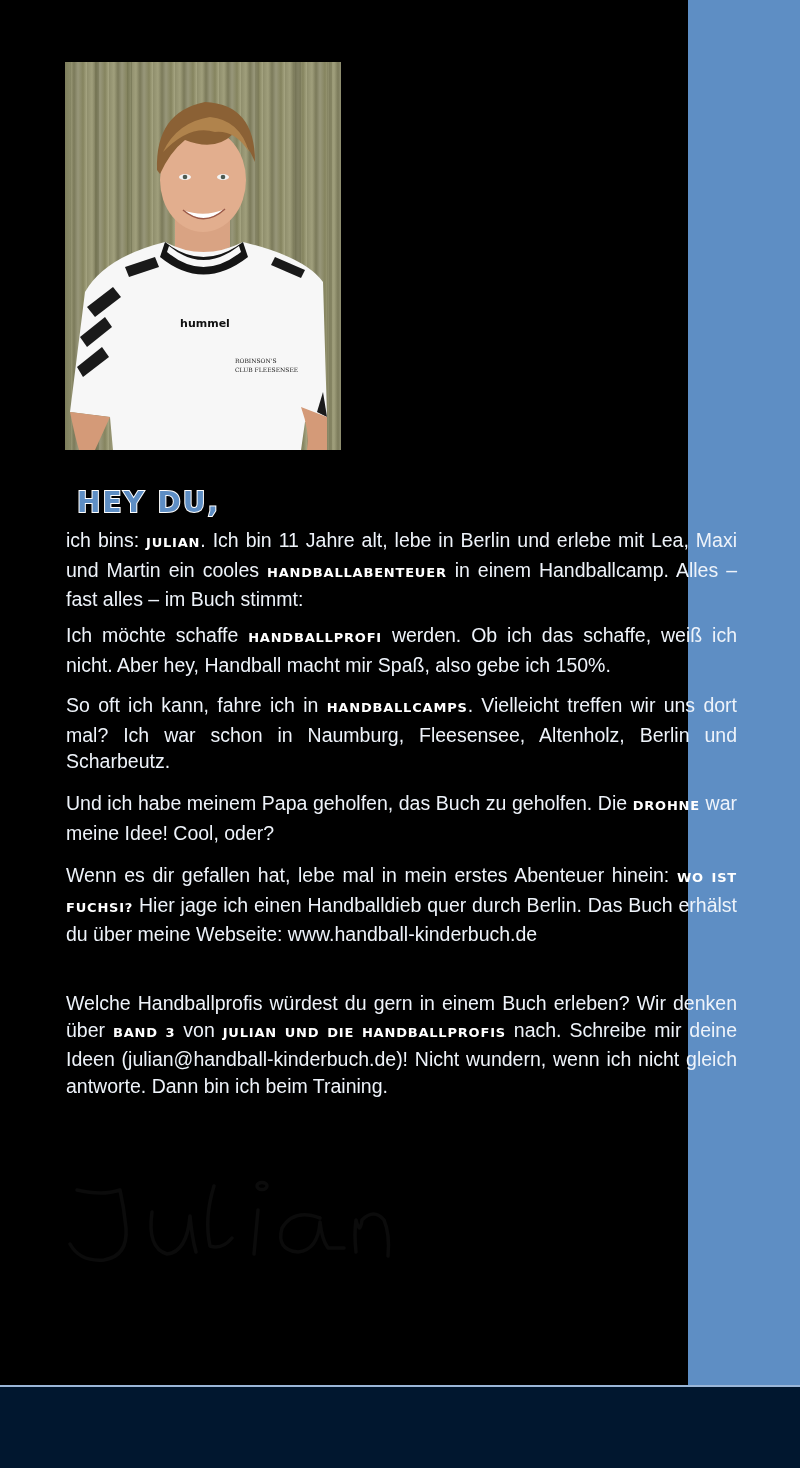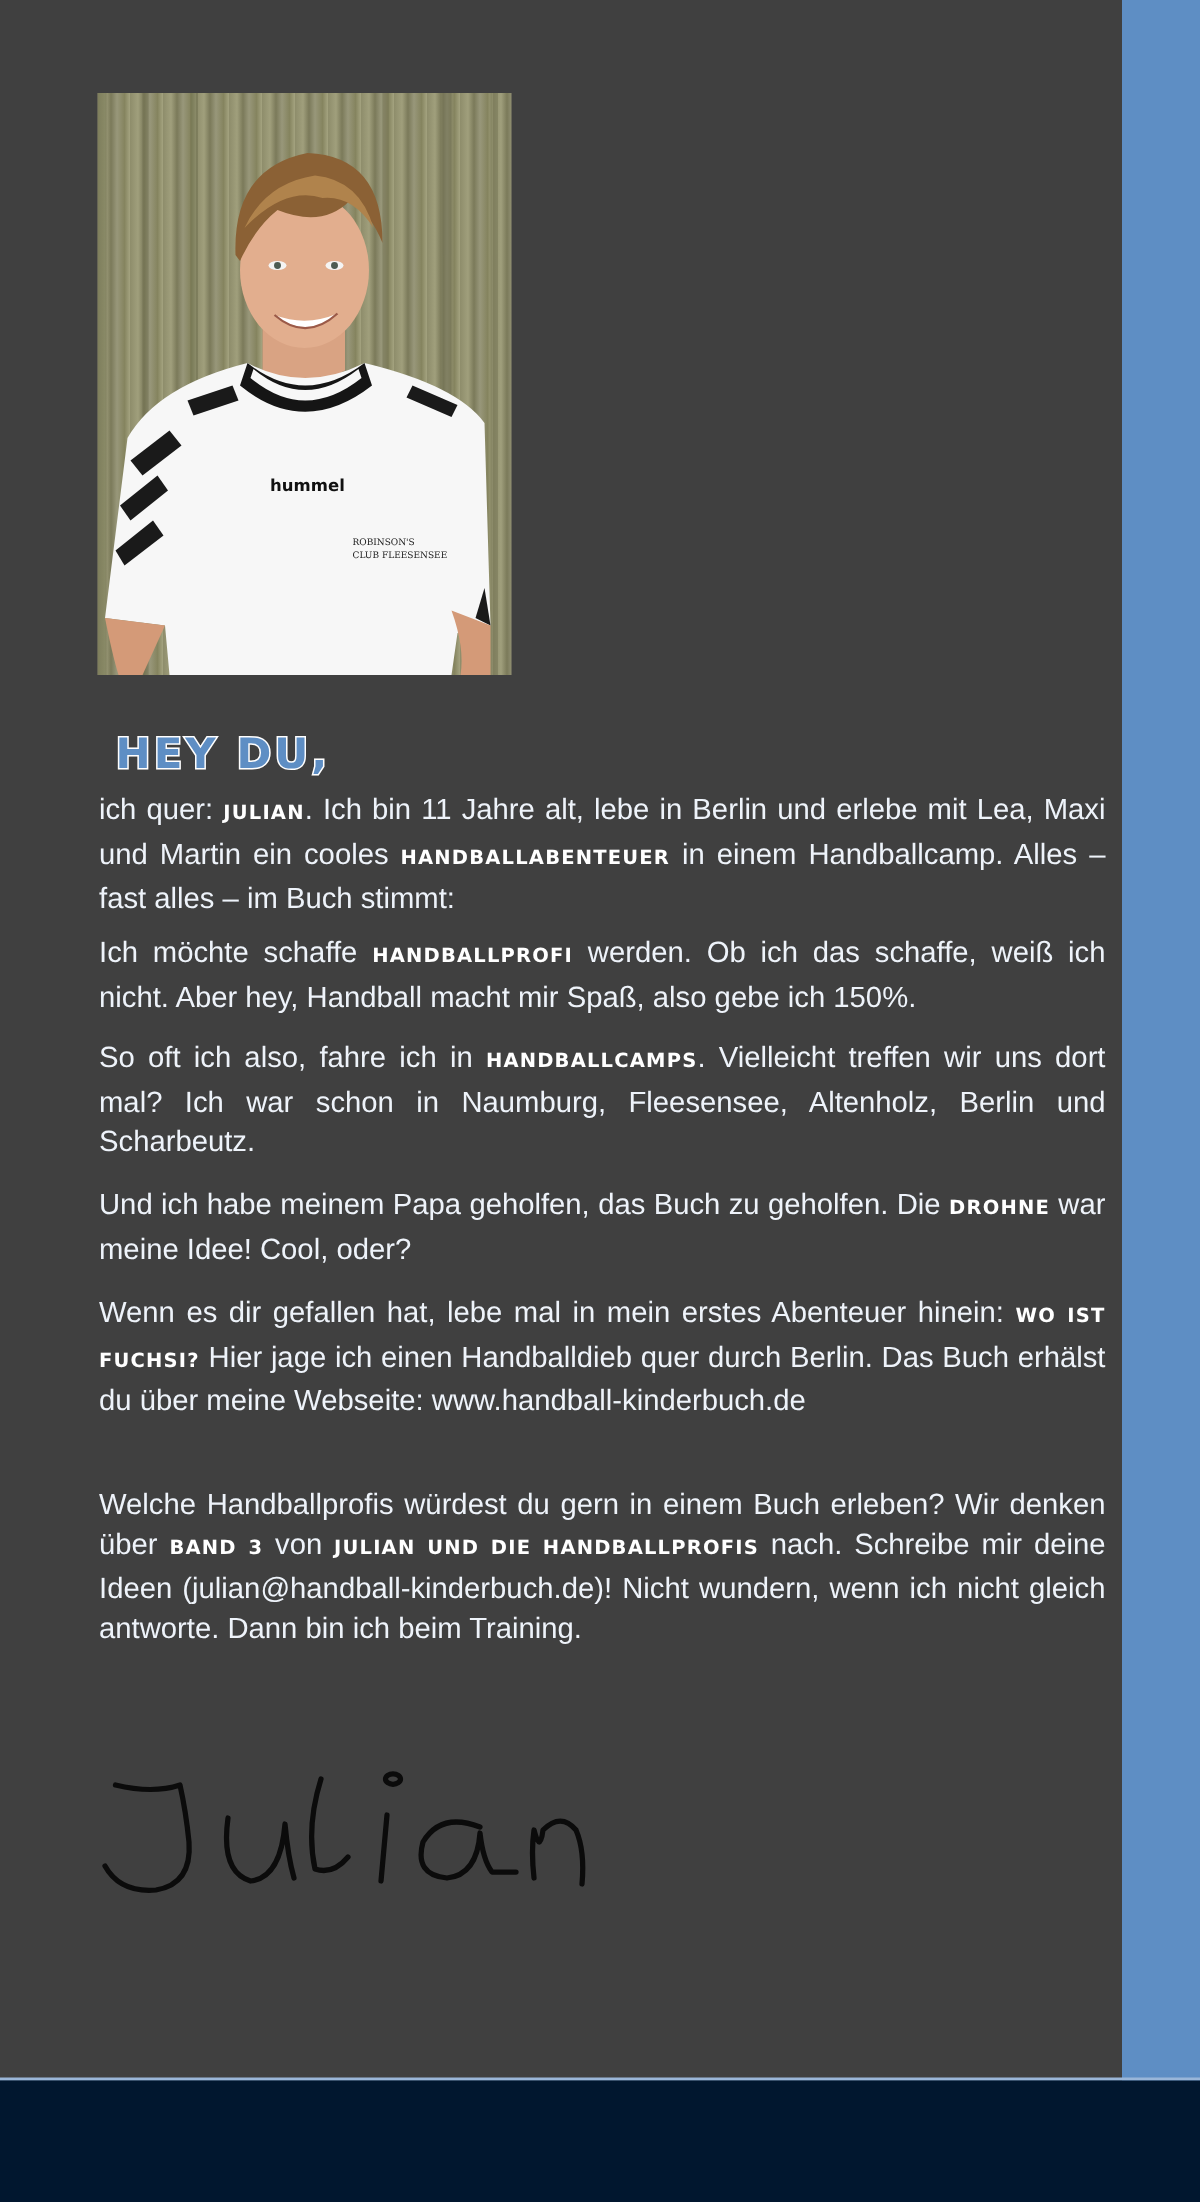--- a/index.html
+++ b/index.html
@@ -12,23 +12,23 @@
       background: #5e8ec4;
       position: relative;
       overflow: hidden;
       font-family: "DejaVu Sans", "Liberation Sans", sans-serif;
       color: #eef3fa;
     }
     .page {
       position: absolute;
       left: 0;
       top: 0;
-      width: 748px;
+      width: 688px;
       height: 1387px;
-      background: #404040;
+      background: #000000;
     }
     
     .photo {
       position: absolute;
       left: 65px;
       top: 62px;
       width: 276px;
       height: 388px;
       overflow: hidden;
       background: repeating-linear-gradient(90deg,
@@ -152,25 +152,25 @@
       <path d="M118 148 Q139 165 160 147 Q139 156 118 148 Z" fill="#fff"></path>
       <path d="M118 148 Q139 166 160 147" stroke="#9b5a48" stroke-width="1.5" fill="none"></path>
 
       <path d="M236 345 Q245 370 242 388 L262 388 L262 355 Z" fill="#d49a78"></path>
       <path d="M5 350 Q10 375 14 388 L30 388 L45 355 Z" fill="#d49a78"></path>
     </svg>
   </div>
 
   <h1 class="heading">HEY DU,</h1>
 
-  <p class="body-text" id="p1"><span>ich quer: </span><span class="hl">JULIAN</span><span>. Ich bin 11 Jahre alt, lebe in Berlin und erlebe mit Lea, Maxi und Martin ein cooles </span><span class="hl">HANDBALLABENTEUER</span><span> in einem Handballcamp. Alles – fast alles – im Buch stimmt:</span></p>
+  <p class="body-text" id="p1"><span>ich bins: </span><span class="hl">JULIAN</span><span>. Ich bin 11 Jahre alt, lebe in Berlin und erlebe mit Lea, Maxi und Martin ein cooles </span><span class="hl">HANDBALLABENTEUER</span><span> in einem Handballcamp. Alles – fast alles – im Buch stimmt:</span></p>
 
   <p class="body-text" id="p2"><span>Ich möchte schaffe </span><span class="hl">HANDBALLPROFI</span><span> werden. Ob ich das schaffe, weiß ich nicht. Aber hey, Handball macht mir Spaß, also gebe ich 150%.</span></p>
 
-  <p class="body-text" id="p3"><span>So oft ich also, fahre ich in </span><span class="hl">HANDBALLCAMPS</span><span>. Vielleicht treffen wir uns dort mal? Ich war schon in Naumburg, Fleesensee, Altenholz, Berlin und Scharbeutz.</span></p>
+  <p class="body-text" id="p3"><span>So oft ich kann, fahre ich in </span><span class="hl">HANDBALLCAMPS</span><span>. Vielleicht treffen wir uns dort mal? Ich war schon in Naumburg, Fleesensee, Altenholz, Berlin und Scharbeutz.</span></p>
 
   <p class="body-text" id="p4"><span>Und ich habe meinem Papa geholfen, das Buch zu geholfen. Die </span><span class="hl">DROHNE</span><span> war meine Idee! Cool, oder?</span></p>
 
   <p class="body-text" id="p5"><span>Wenn es dir gefallen hat, lebe mal in mein erstes Abenteuer hinein: </span><span class="hl">WO IST FUCHSI?</span><span>  Hier jage ich einen Handballdieb quer durch Berlin. Das Buch erhälst du über meine Webseite: </span><span>www.handball-kinderbuch.de</span></p>
 
   <p class="body-text" id="p6"><span>Welche Handballprofis würdest du gern in einem Buch erleben? Wir denken über </span><span class="hl">BAND 3</span><span> von </span><span class="hl">JULIAN UND DIE HANDBALLPROFIS</span><span> nach. Schreibe mir deine Ideen (</span><span>julian@handball-kinderbuch.de</span><span>)! Nicht wundern, wenn ich nicht gleich antworte. Dann bin ich beim Training.</span></p>
 
 
   <div class="signature" title="Julian">
     <svg width="330" height="100" viewBox="0 0 330 100" xmlns="http://www.w3.org/2000/svg">

